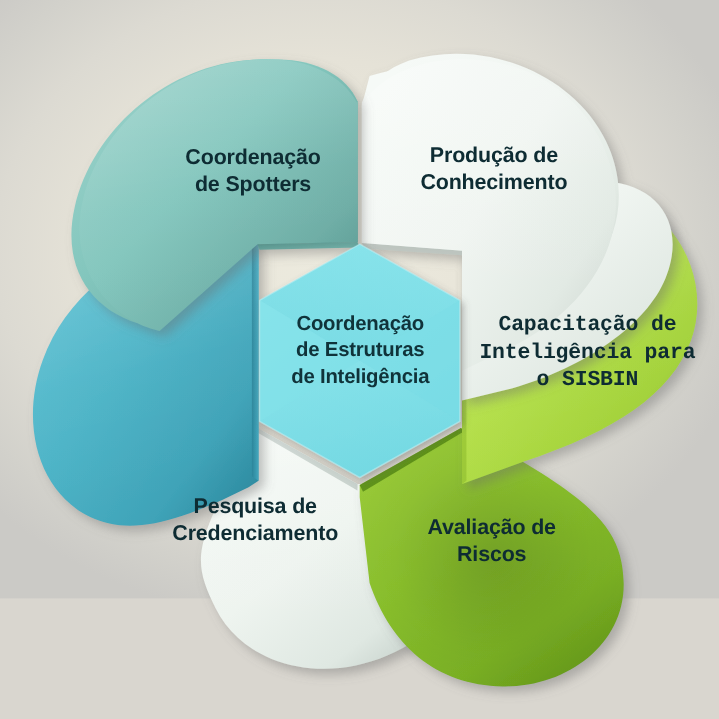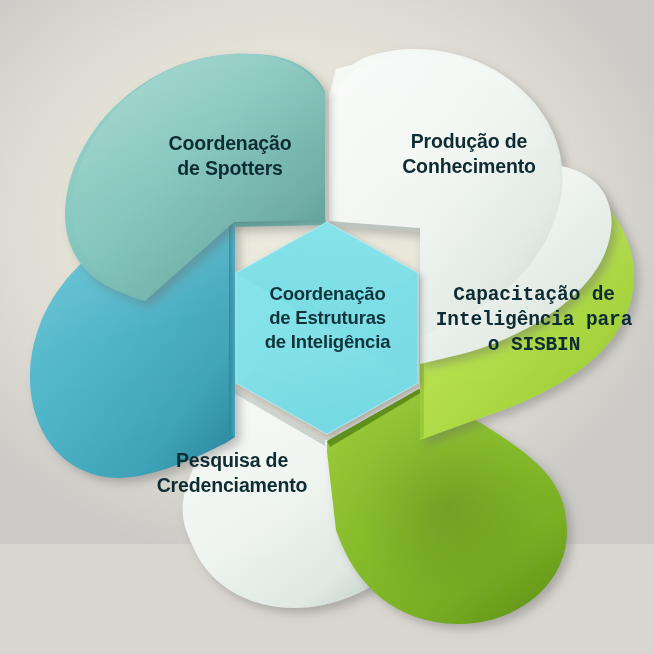--- a/index.html
+++ b/index.html
@@ -57,21 +57,21 @@
     font-weight: bold;
     font-size: 18.5px;
     line-height: 1.3;
     letter-spacing: -0.2px;
     white-space: pre-line;
     pointer-events: none;
   }
 
   
   #label-coordenacao-spotters { left: 110px; top: 131px; width: 240px; }
-  #label-producao-conhecimento { left: 350px; top: 129px; width: 238px; }
+  #label-producao-conhecimento { left: 330px; top: 129px; width: 238px; }
   #label-capacitacao-sisbin   { left: 430px; top: 283px; width: 208px; font-family: Liberation Mono, monospace; }
   #label-avaliacao-riscos     { left: 328px; top: 467px; width: 238px; }
   #label-pesquisa-credenciamento { left: 108px; top: 448px; width: 248px; text-align: center; }
   #label-prevencao-terrorismo { left: 28px;  top: 288px; width: 218px; }
   #label-centro               { left: 236px; top: 282px; width: 183px; }
 </style>
 </head>
 <body>
 
 <div id="diagram-root">
@@ -334,20 +334,22 @@
   <div class="petal-label" id="label-coordenacao-spotters">Coordenação
 de Spotters</div>
 
   <div class="petal-label" id="label-producao-conhecimento">Produção de
 Conhecimento</div>
 
   <div class="petal-label" id="label-capacitacao-sisbin">Capacitação de
 Inteligência para
 o SISBIN</div>
 
+  <div class="petal-label" id="label-avaliacao-riscos">Avaliação de
+Riscos</div>
 
   <div class="petal-label" id="label-pesquisa-credenciamento">Pesquisa de
 Credenciamento</div>
 
 
   <div class="center-label" id="label-centro">Coordenação
 de Estruturas
 de Inteligência</div>
 
 </div>

